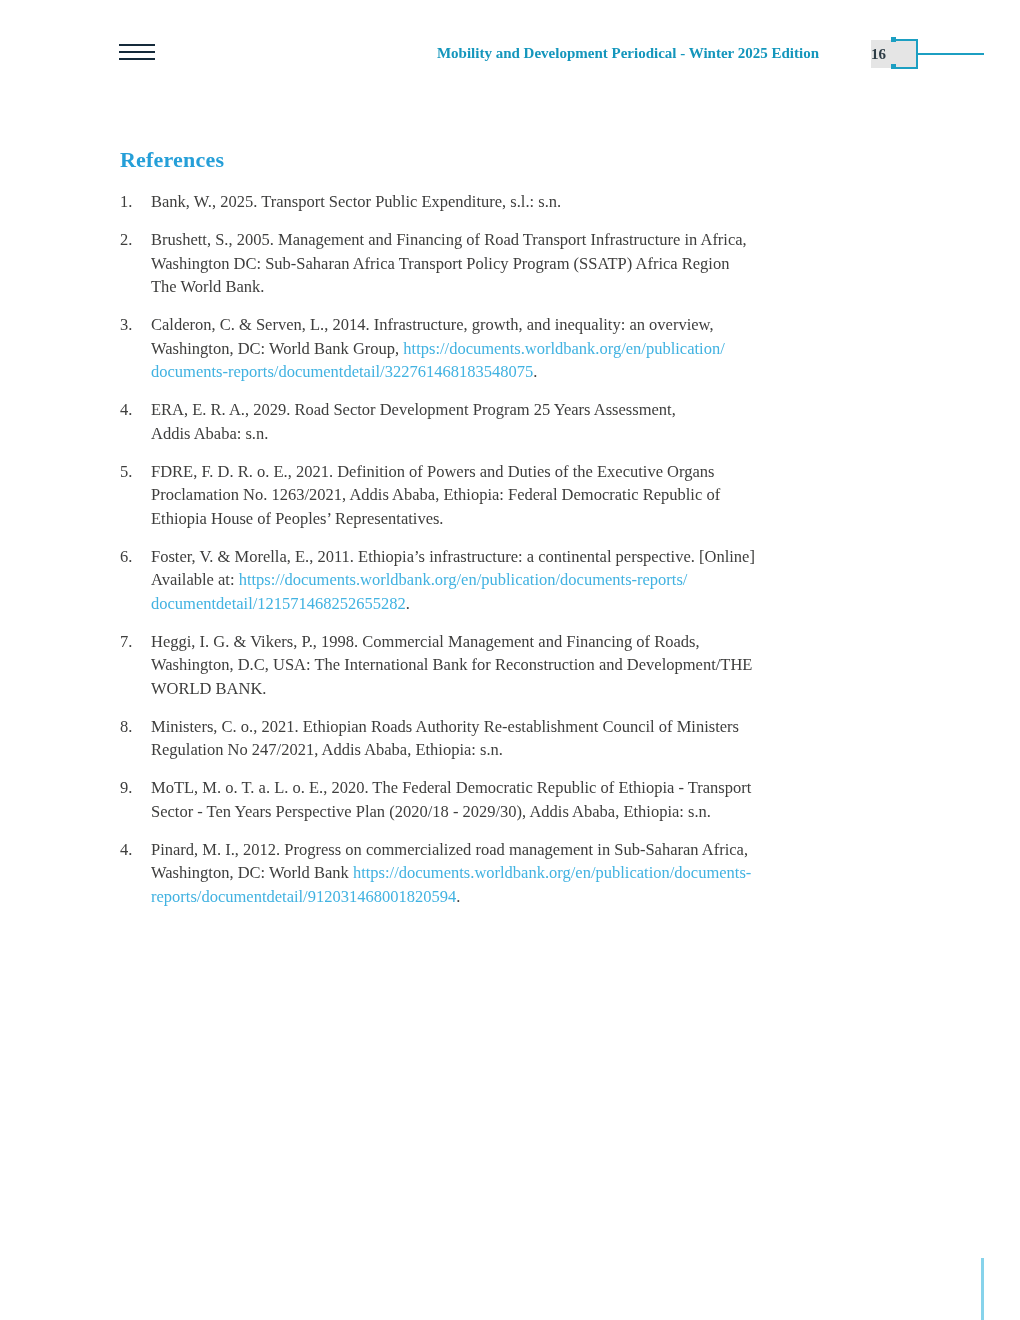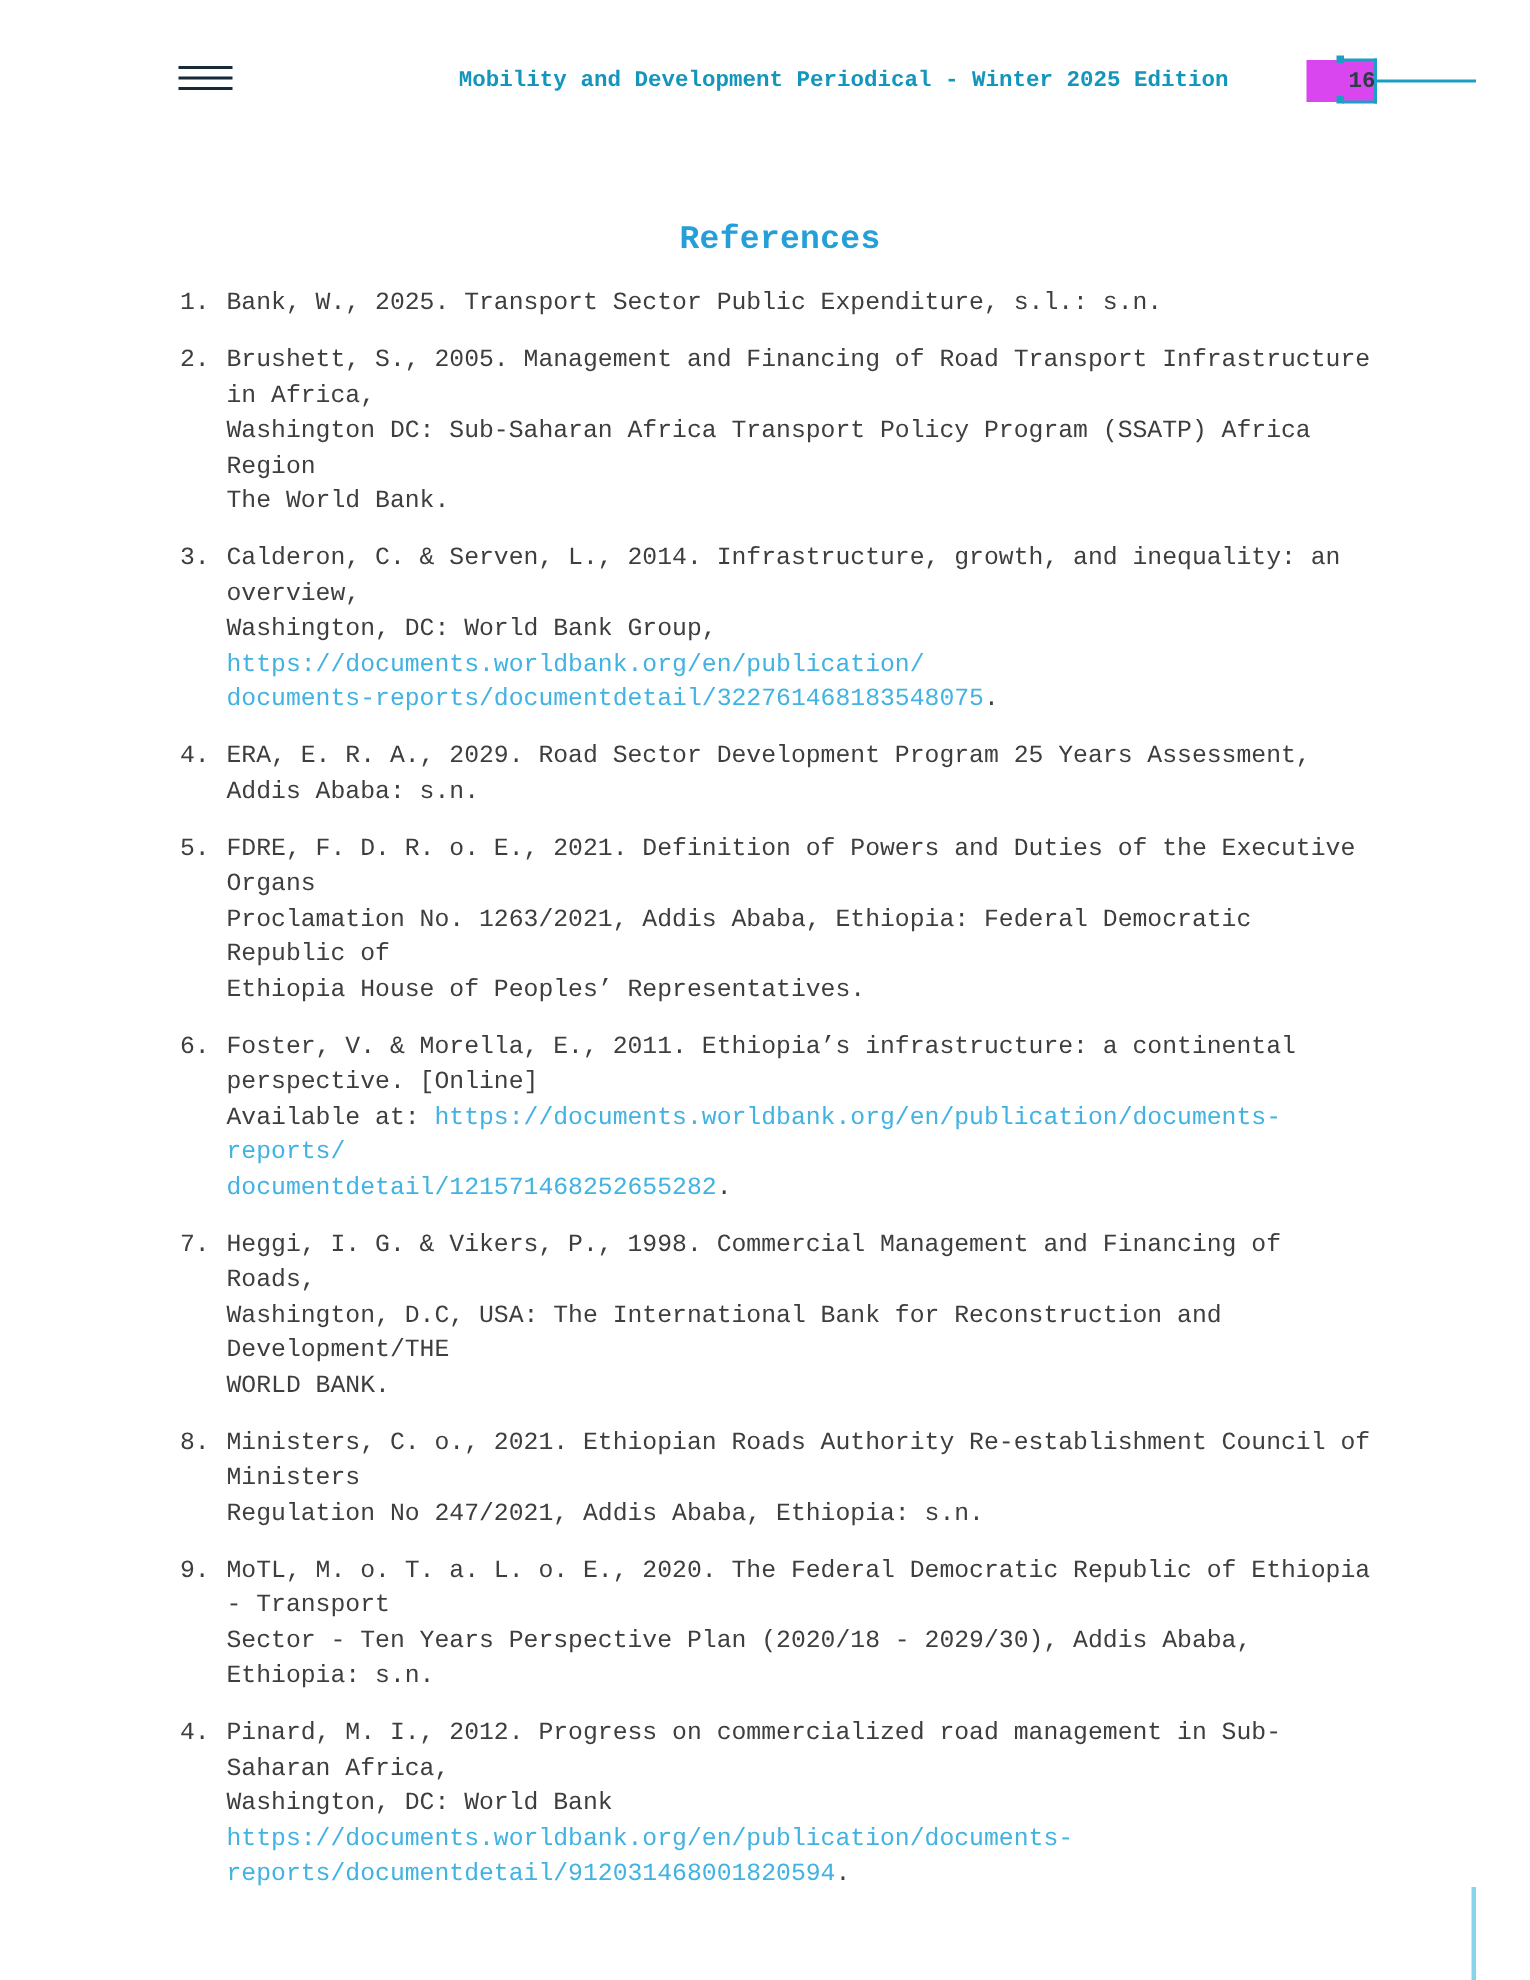--- a/index.html
+++ b/index.html
@@ -1,21 +1,21 @@
 <!DOCTYPE html>
 <html><head>
 <meta charset="utf-8">
 <style>
   html, body { margin: 0; padding: 0; background: #ffffff; }
   .page {
     position: relative;
     width: 984px;
     height: 1320px;
     background: #ffffff;
-    font-family: Liberation Mono, monospace;
+    font-family: Liberation Serif, serif;
     overflow: hidden;
   }
 
   
   .menu-icon {
     position: absolute;
     left: 119px; top: 44px;
     width: 36px; height: 17px;
     cursor: pointer;
   }
@@ -34,22 +34,22 @@
     font-size: 15px;
     font-weight: 700;
     color: #1496bc;
     white-space: nowrap;
   }
 
   .pagenum-box {
     position: absolute;
     left: 871px; top: 40px;
     width: 46px; height: 28px;
-    background: #d946ef;
-    display: flex; align-items: center; justify-content: flex-end;
+    background: #e5e5e5;
+    display: flex; align-items: center; justify-content: flex-start;
     font-size: 15px; font-weight: 600; color: #2e3d46;
   }
   .pagenum-bracket {
     position: absolute;
     left: 895px; top: 39px;
     width: 21px; height: 26px;
     border-top: 2px solid #1c9fc2;
     border-right: 2px solid #1c9fc2;
     border-bottom: 2px solid #1c9fc2;
   }
@@ -74,21 +74,20 @@
     left: 120px; top: 147px;
     width: 800px;
   }
   .content h1 {
     margin: 0 0 17px 0;
     font-size: 22px;
     line-height: 26px;
     font-weight: 700;
     color: #259fd8;
     letter-spacing: 0.2px;
-    text-align: center;
   }
   .ref-list { margin: 0; padding: 0; list-style: none; }
   .ref-item {
     display: flex;
     margin: 0 0 14.5px 0;
     font-size: 16.5px;
     line-height: 23.5px;
     color: #3e3e3d;
   }
   .ref-num {

